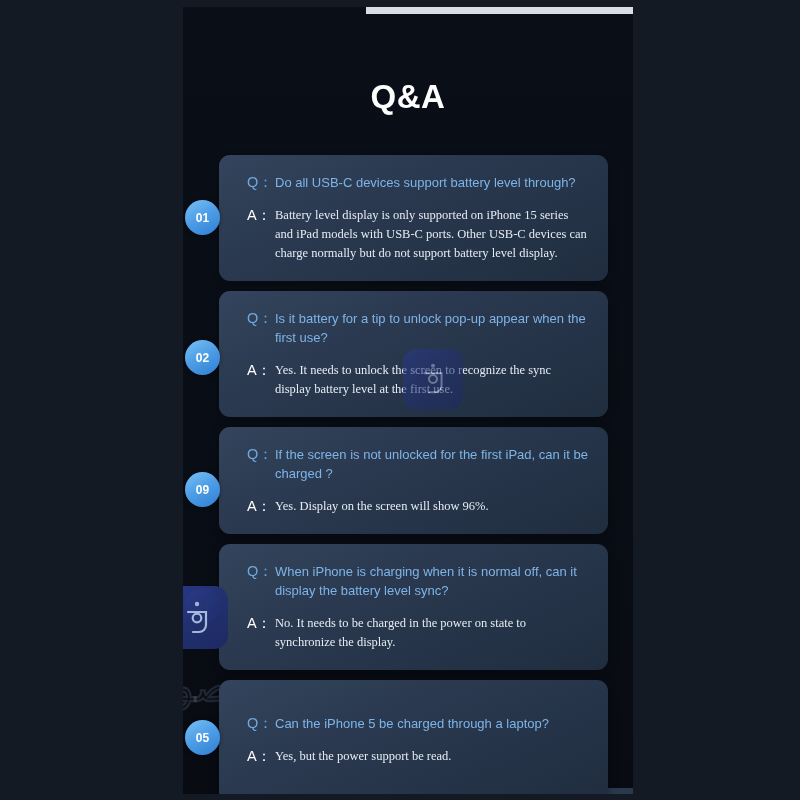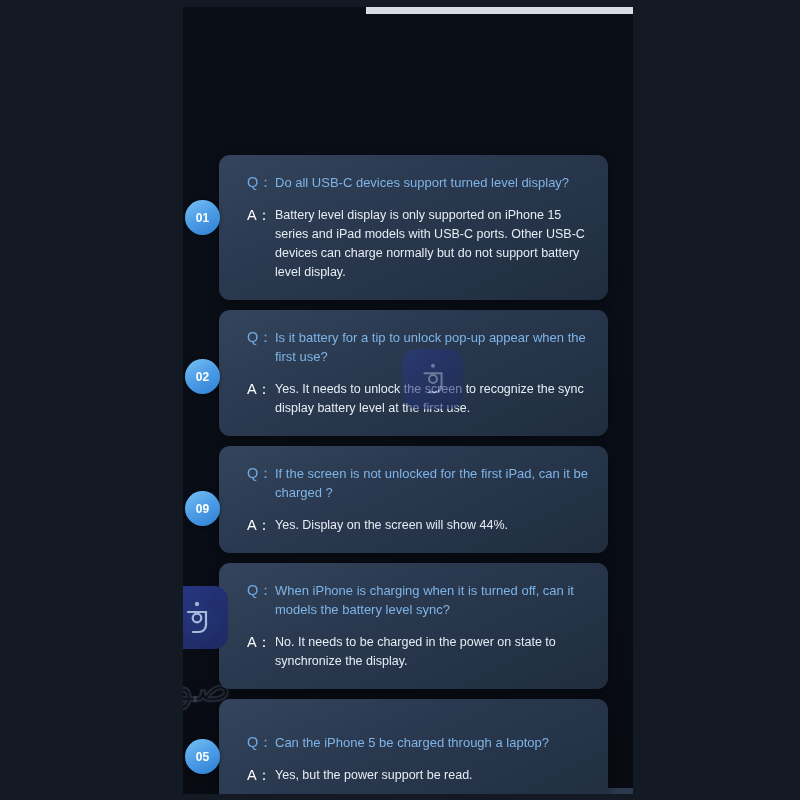--- a/index.html
+++ b/index.html
@@ -167,20 +167,21 @@
     flex: 1 1 auto;
     font-size: 12.5px;
     line-height: 19px;
   }
   .qa-val.q {
     color: #7eb4e8;
     font-size: 13px;
   }
   .qa-val.a {
     color: #e6ecf4;
+    font-family: Liberation Serif, serif;
   }
 </style>
 </head>
 <body>
 
 <div id="page">
 
   <div class="gutter left"></div>
   <div class="gutter right"></div>
 
@@ -208,29 +209,30 @@
     <div class="wm wm-logo wm-c">
       <svg viewBox="0 0 40 40" width="40" height="40" aria-hidden="true">
         <circle cx="20" cy="6" r="2.2" fill="#9fb4d8"></circle>
         <path d="M11 14 h18 v13 a7 7 0 0 1 -7 7 h-6" fill="none" stroke="#a9bcdd" stroke-width="2.2" stroke-linecap="round"></path>
         <circle cx="20" cy="20" r="4.3" fill="none" stroke="#a9bcdd" stroke-width="2.2"></circle>
       </svg>
     </div>
 
     <div class="wm-text">صوبالا</div>
 
+    <div id="title">Q&amp;A</div>
 
     <div id="cards">
 
       <div class="qa-row">
         <div class="qa-badge" style="top:45px">01</div>
         <div class="qa-card">
           <div class="qa-line">
             <span class="qa-key q">Q：</span>
-            <span class="qa-val q">Do all USB-C devices support turned level display?</span>
+            <span class="qa-val q">Do all USB-C devices support battery level through?</span>
           </div>
           <div class="qa-line">
             <span class="qa-key a">A：</span>
             <span class="qa-val a">Battery level display is only supported on iPhone 15 series and iPad models with USB-C ports. Other USB-C devices can charge normally but do not support battery level display.</span>
           </div>
         </div>
       </div>
 
       <div class="qa-row">
         <div class="qa-badge" style="top:49px">02</div>
@@ -248,31 +250,31 @@
 
       <div class="qa-row">
         <div class="qa-badge" style="top:45px">09</div>
         <div class="qa-card">
           <div class="qa-line">
             <span class="qa-key q">Q：</span>
             <span class="qa-val q">If the screen is not unlocked for the first iPad, can it be charged ?</span>
           </div>
           <div class="qa-line">
             <span class="qa-key a">A：</span>
-            <span class="qa-val a">Yes. Display on the screen will show 44%.</span>
+            <span class="qa-val a">Yes. Display on the screen will show 96%.</span>
           </div>
         </div>
       </div>
 
       <div class="qa-row">
         <div class="qa-badge" style="top:44px">04</div>
         <div class="qa-card">
           <div class="qa-line">
             <span class="qa-key q">Q：</span>
-            <span class="qa-val q">When iPhone is charging when it is turned off, can it models the battery level sync?</span>
+            <span class="qa-val q">When iPhone is charging when it is normal off, can it display the battery level sync?</span>
           </div>
           <div class="qa-line">
             <span class="qa-key a">A：</span>
             <span class="qa-val a">No. It needs to be charged in the power on state to synchronize the display.</span>
           </div>
         </div>
       </div>
 
       <div class="qa-row">
         <div class="qa-badge" style="top:40px">05</div>

